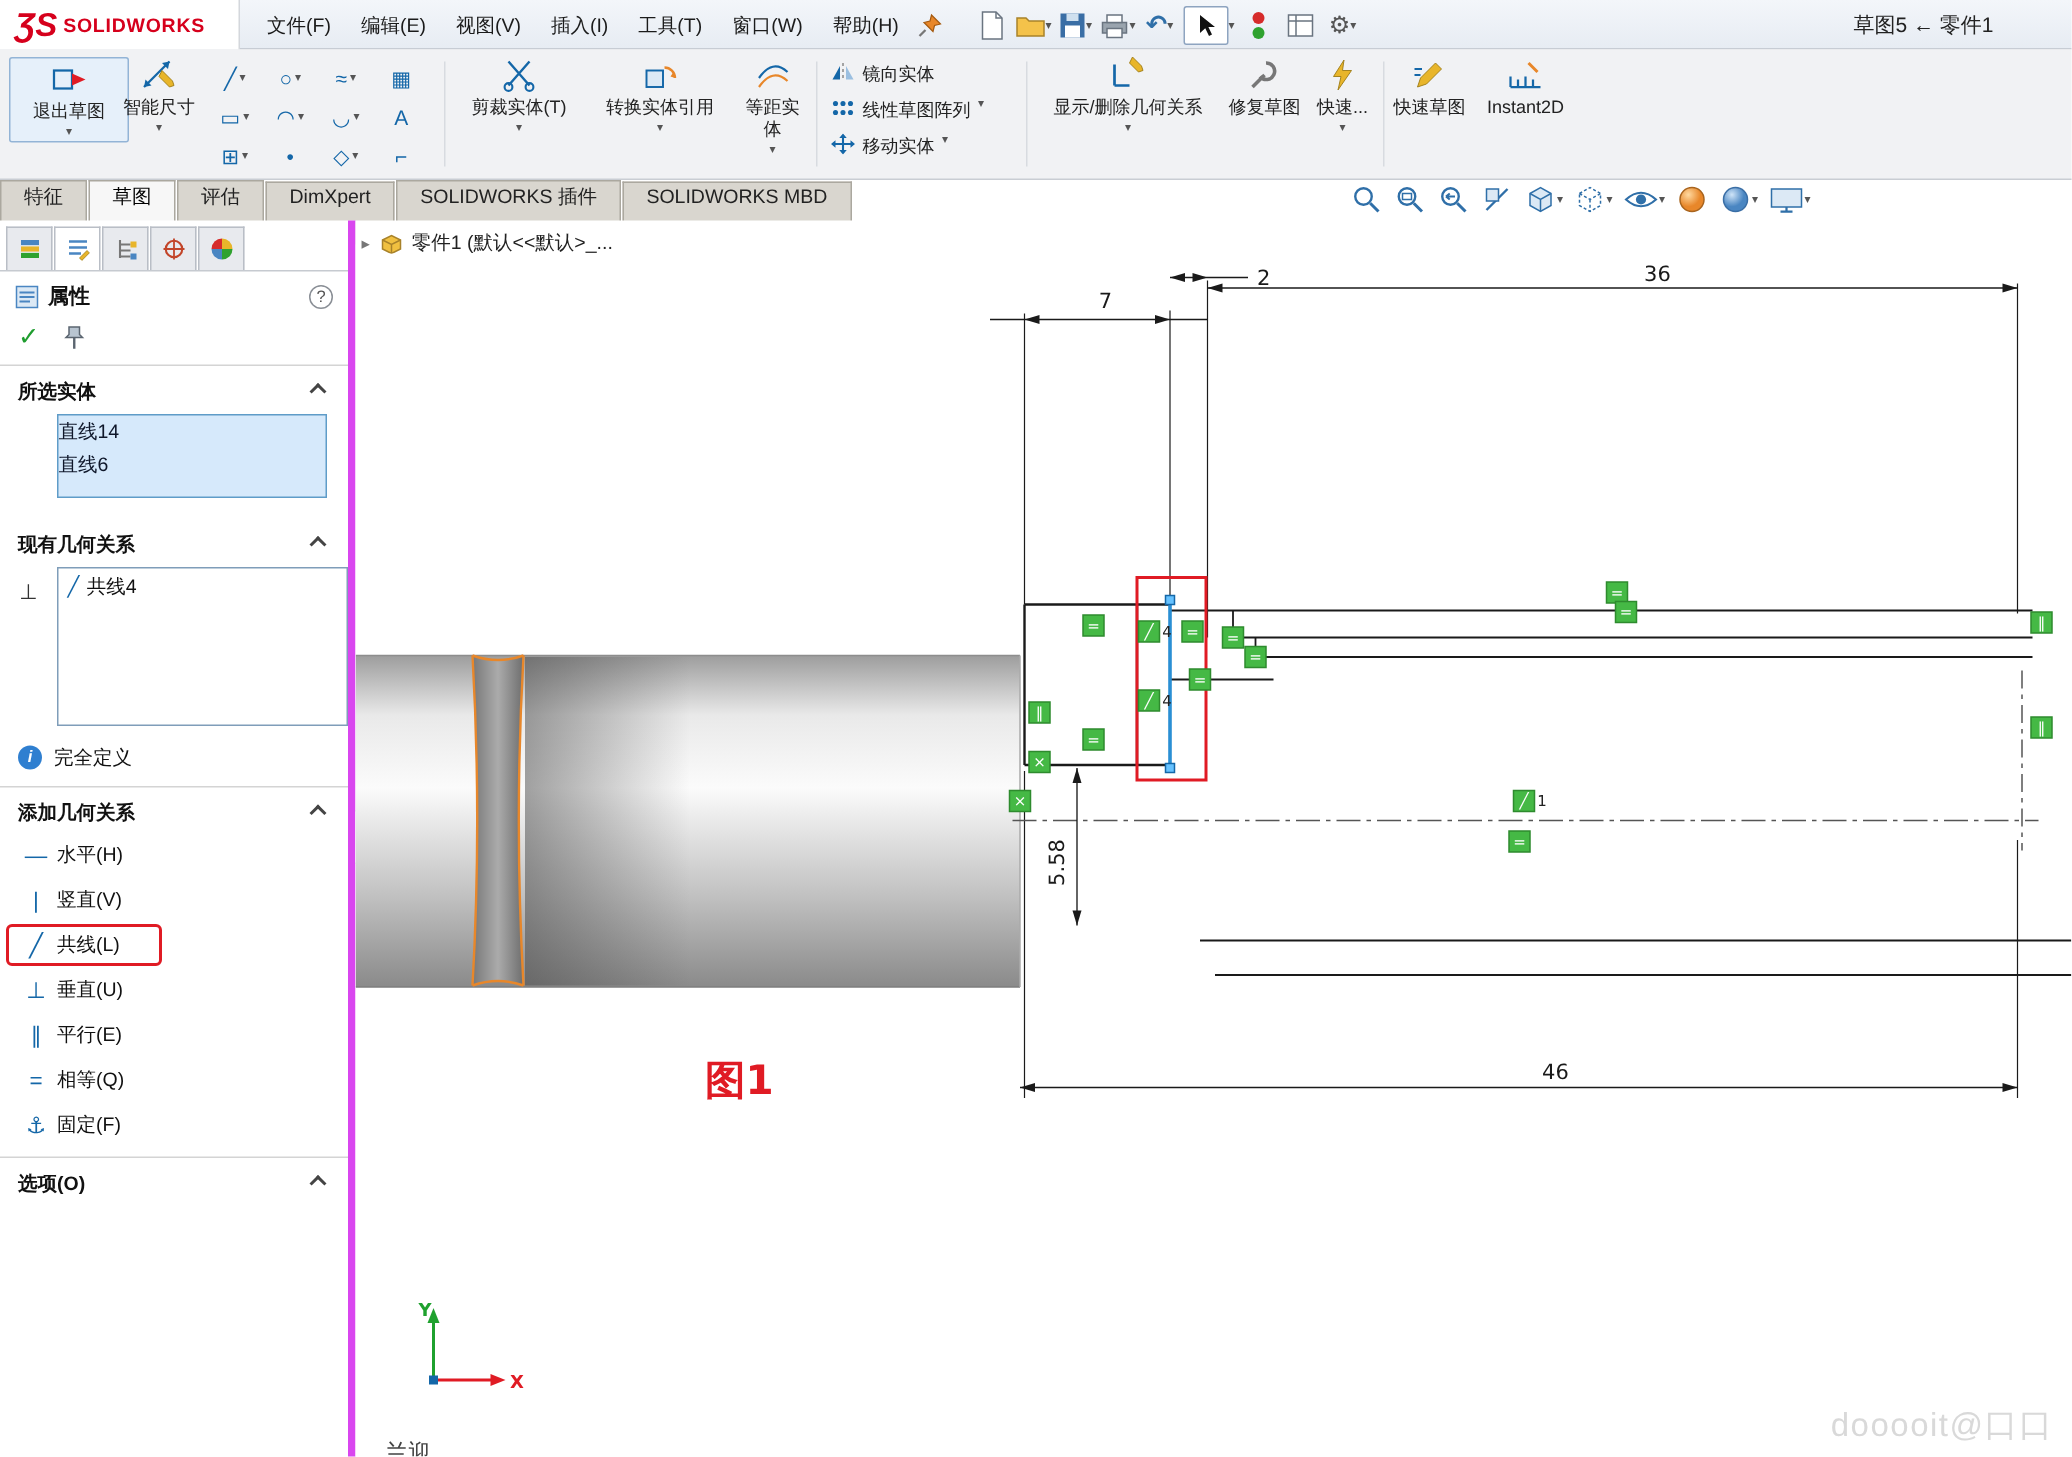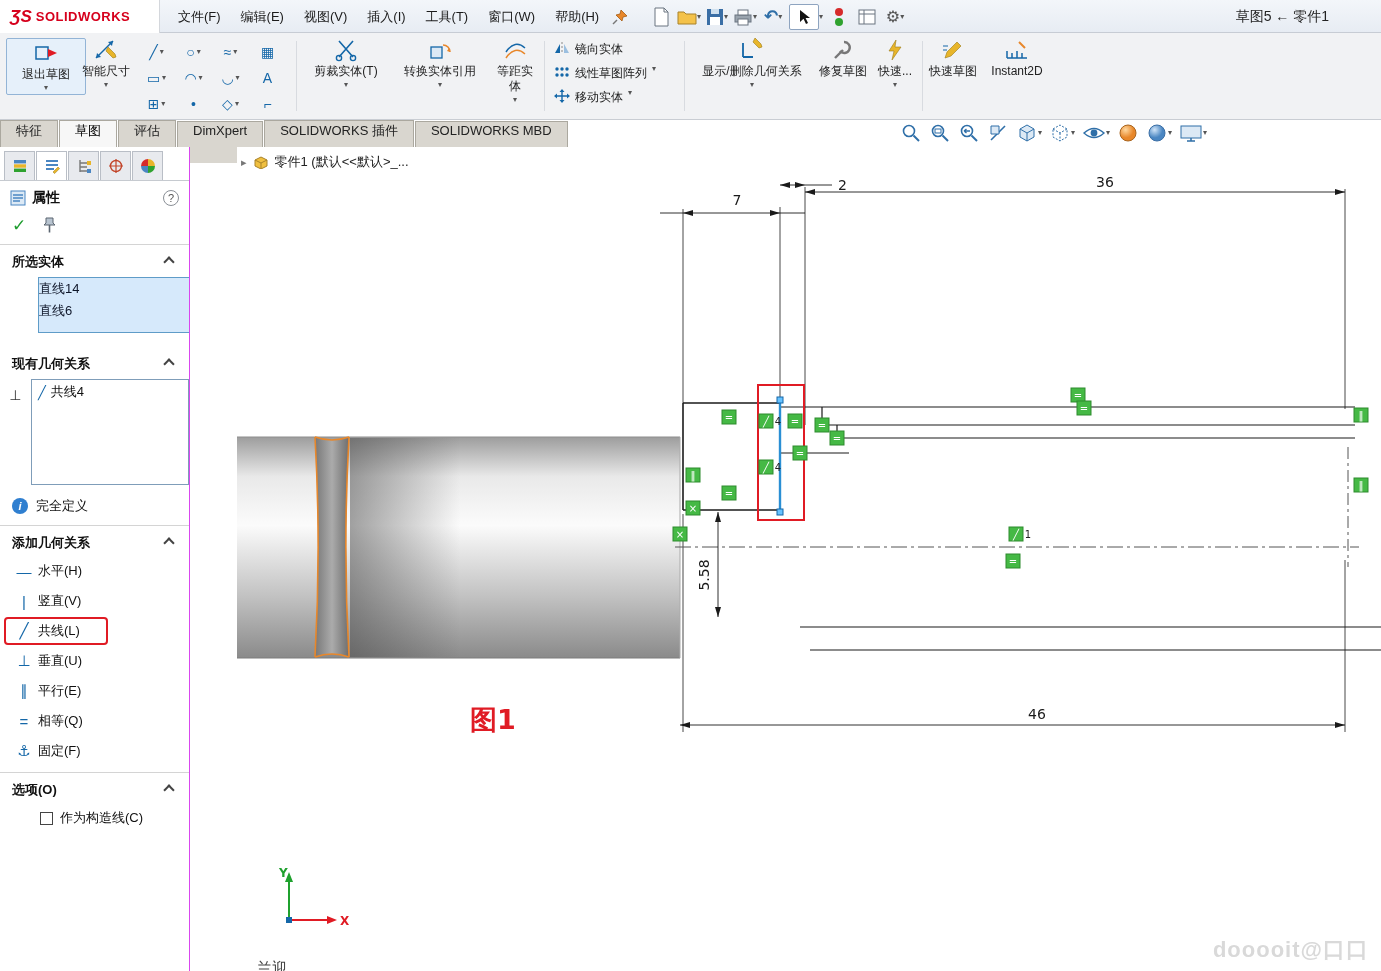--- a/index.html
+++ b/index.html
@@ -4,21 +4,21 @@
 <style>
   *{box-sizing:border-box;margin:0;padding:0}
   html,body{width:1381px;height:971px;overflow:hidden;background:#fff;
     font-family:"Liberation Sans","DejaVu Sans",sans-serif;-webkit-font-smoothing:antialiased}
 
   
   .titlebar{position:absolute;left:0;top:0;width:1381px;height:33px;
     background:linear-gradient(#f3f6fa,#e7ecf3);border-bottom:1px solid #c7ccd4}
   .logo{position:absolute;left:0;top:0;width:160px;height:33px;background:#fff;
     border-right:1px solid #d4d7dc;display:flex;align-items:center;padding-left:10px;gap:4px}
-  .logo-mark{color:#d6001c;font-weight:bold;font-style:italic;font-size:17px}
+  .logo-mark{color:#d6001c;font-weight:bold;font-style:italic;font-size:22px}
   .logo-text{color:#d6001c;font-weight:bold;font-size:13px;letter-spacing:.5px}
   .menus{position:absolute;left:168px;top:0;height:33px;display:flex;align-items:flex-end}
   .menu-item{padding:7px 10px;font-size:13px;color:#1b1b1b;cursor:default}
   .pin-btn{position:absolute;left:608px;top:5px;width:24px;height:24px;display:flex;align-items:center;justify-content:center}
   .qat{position:absolute;left:648px;top:3px;display:flex;align-items:center;gap:2px}
   .qat-btn{height:27px;min-width:26px;display:flex;align-items:center;justify-content:center;border-radius:3px;padding:0 1px}
   .caret{font-size:8px;color:#555;line-height:1}
   .sel-tool{width:30px;height:26px;border:1px solid #8ea4c0;background:#fff;display:flex;align-items:center;justify-content:center;border-radius:2px}
   .doc-status{position:absolute;right:52px;top:8px;font-size:14px;color:#222}
 
@@ -34,22 +34,22 @@
 
   
   .tabsrow{position:absolute;left:0;top:120px;width:1381px;height:27px;background:#fff}
   .tab{display:inline-block;height:42px;padding:1px 15px 0 15px;font-size:13px;color:#222;
     background:#d9d6cf;border:1px solid #aba89f;border-bottom:none;margin-right:1px;cursor:default}
   .tab.active{background:#f7f7f7;color:#000}
   .headsup{position:absolute;left:898px;top:1px;display:flex;align-items:center;gap:3px}
   .hu-btn{height:24px;display:flex;align-items:center;justify-content:center;padding:0 2px;border-radius:2px}
 
   
-  .panel{position:absolute;left:0;top:147px;width:190px;height:824px;background:#fff;
-    border-right:1px solid #d946ef;font-size:13px;color:#111;overflow:hidden}
+  .panel{position:absolute;left:0;top:147px;width:237px;height:824px;background:#fff;
+    border-right:5px solid #d946ef;font-size:13px;color:#111;overflow:hidden}
   .pm-tabs{display:flex;gap:1px;padding:4px 0 0 4px;border-bottom:1px solid #c6cad0;height:34px}
   .pm-tab{width:31px;height:29px;border:1px solid #b9bec6;border-bottom:none;background:#e8eaee;
     display:flex;align-items:center;justify-content:center}
   .pm-tab.active{background:#fff}
   .pm-title{display:flex;align-items:center;gap:6px;padding:8px 10px 4px 10px}
   .pm-title b{font-size:14px}
   .help-circle{margin-left:auto;width:16px;height:16px;border:1px solid #8a8f96;border-radius:50%;
     font-size:11px;color:#555;display:flex;align-items:center;justify-content:center}
   .pm-toolbar{display:flex;align-items:center;gap:16px;padding:4px 12px 8px 12px;border-bottom:1px solid #d4d4d4}
   .ok-check{color:#1f9d2f;font-size:17px;font-weight:bold}
@@ -74,21 +74,21 @@
 
   
   .splitter-tab{position:absolute;left:237px;top:540px;width:13px;height:36px;background:#e3e7ec;
     border:1px solid #aab0b8;border-left:none;display:flex;align-items:center;justify-content:center}
   .splitter-arrow{width:0;height:0;border-top:5px solid transparent;border-bottom:5px solid transparent;border-right:6px solid #5b6570}
 
   
   .graphics{position:absolute;left:237px;top:147px;width:1144px;height:824px;background:#fff;overflow:hidden}
   .tree-row{position:absolute;left:4px;top:6px;display:flex;align-items:center;gap:6px;font-size:13px;color:#222}
   .flyout-arrow{color:#777;font-size:11px}
-  .watermark{position:absolute;right:12px;bottom:6px;font-size:22px;color:#d9d9d9;font-weight:bold;letter-spacing:1px}
+  .watermark{position:absolute;right:12px;bottom:6px;font-size:22px;color:#d9d9d9;font-weight:normal;letter-spacing:1px}
   .clipped{position:absolute;left:20px;top:812px;height:12px;overflow:hidden;font-size:15px;color:#444}
   svg text{font-family:"DejaVu Sans","Liberation Sans",sans-serif}
 </style>
 </head>
 <body>
 
 <div class="titlebar">
   <div class="logo">
     <span class="logo-mark">ƷS</span>
     <span class="logo-text">SOLIDWORKS</span>
@@ -553,24 +553,20 @@
     <div class="rel-row">
       <span class="rel-icon">⚓</span>
       <span>固定(F)</span>
     </div>
   </div>
   <hr>
   <div class="sec-head">
     <span>选项(O)</span>
     <span class="chev"></span>
   </div>
-  <div class="opt-row">
-    <span class="cbx"></span>
-    <span>作为构造线(C)</span>
-  </div>
 </div>
 
 <div class="splitter-tab">
   <span class="splitter-arrow"></span>
 </div>
 
 <div class="graphics">
   <svg width="1144" height="824" viewBox="0 0 1144 824">
 
     <g>

